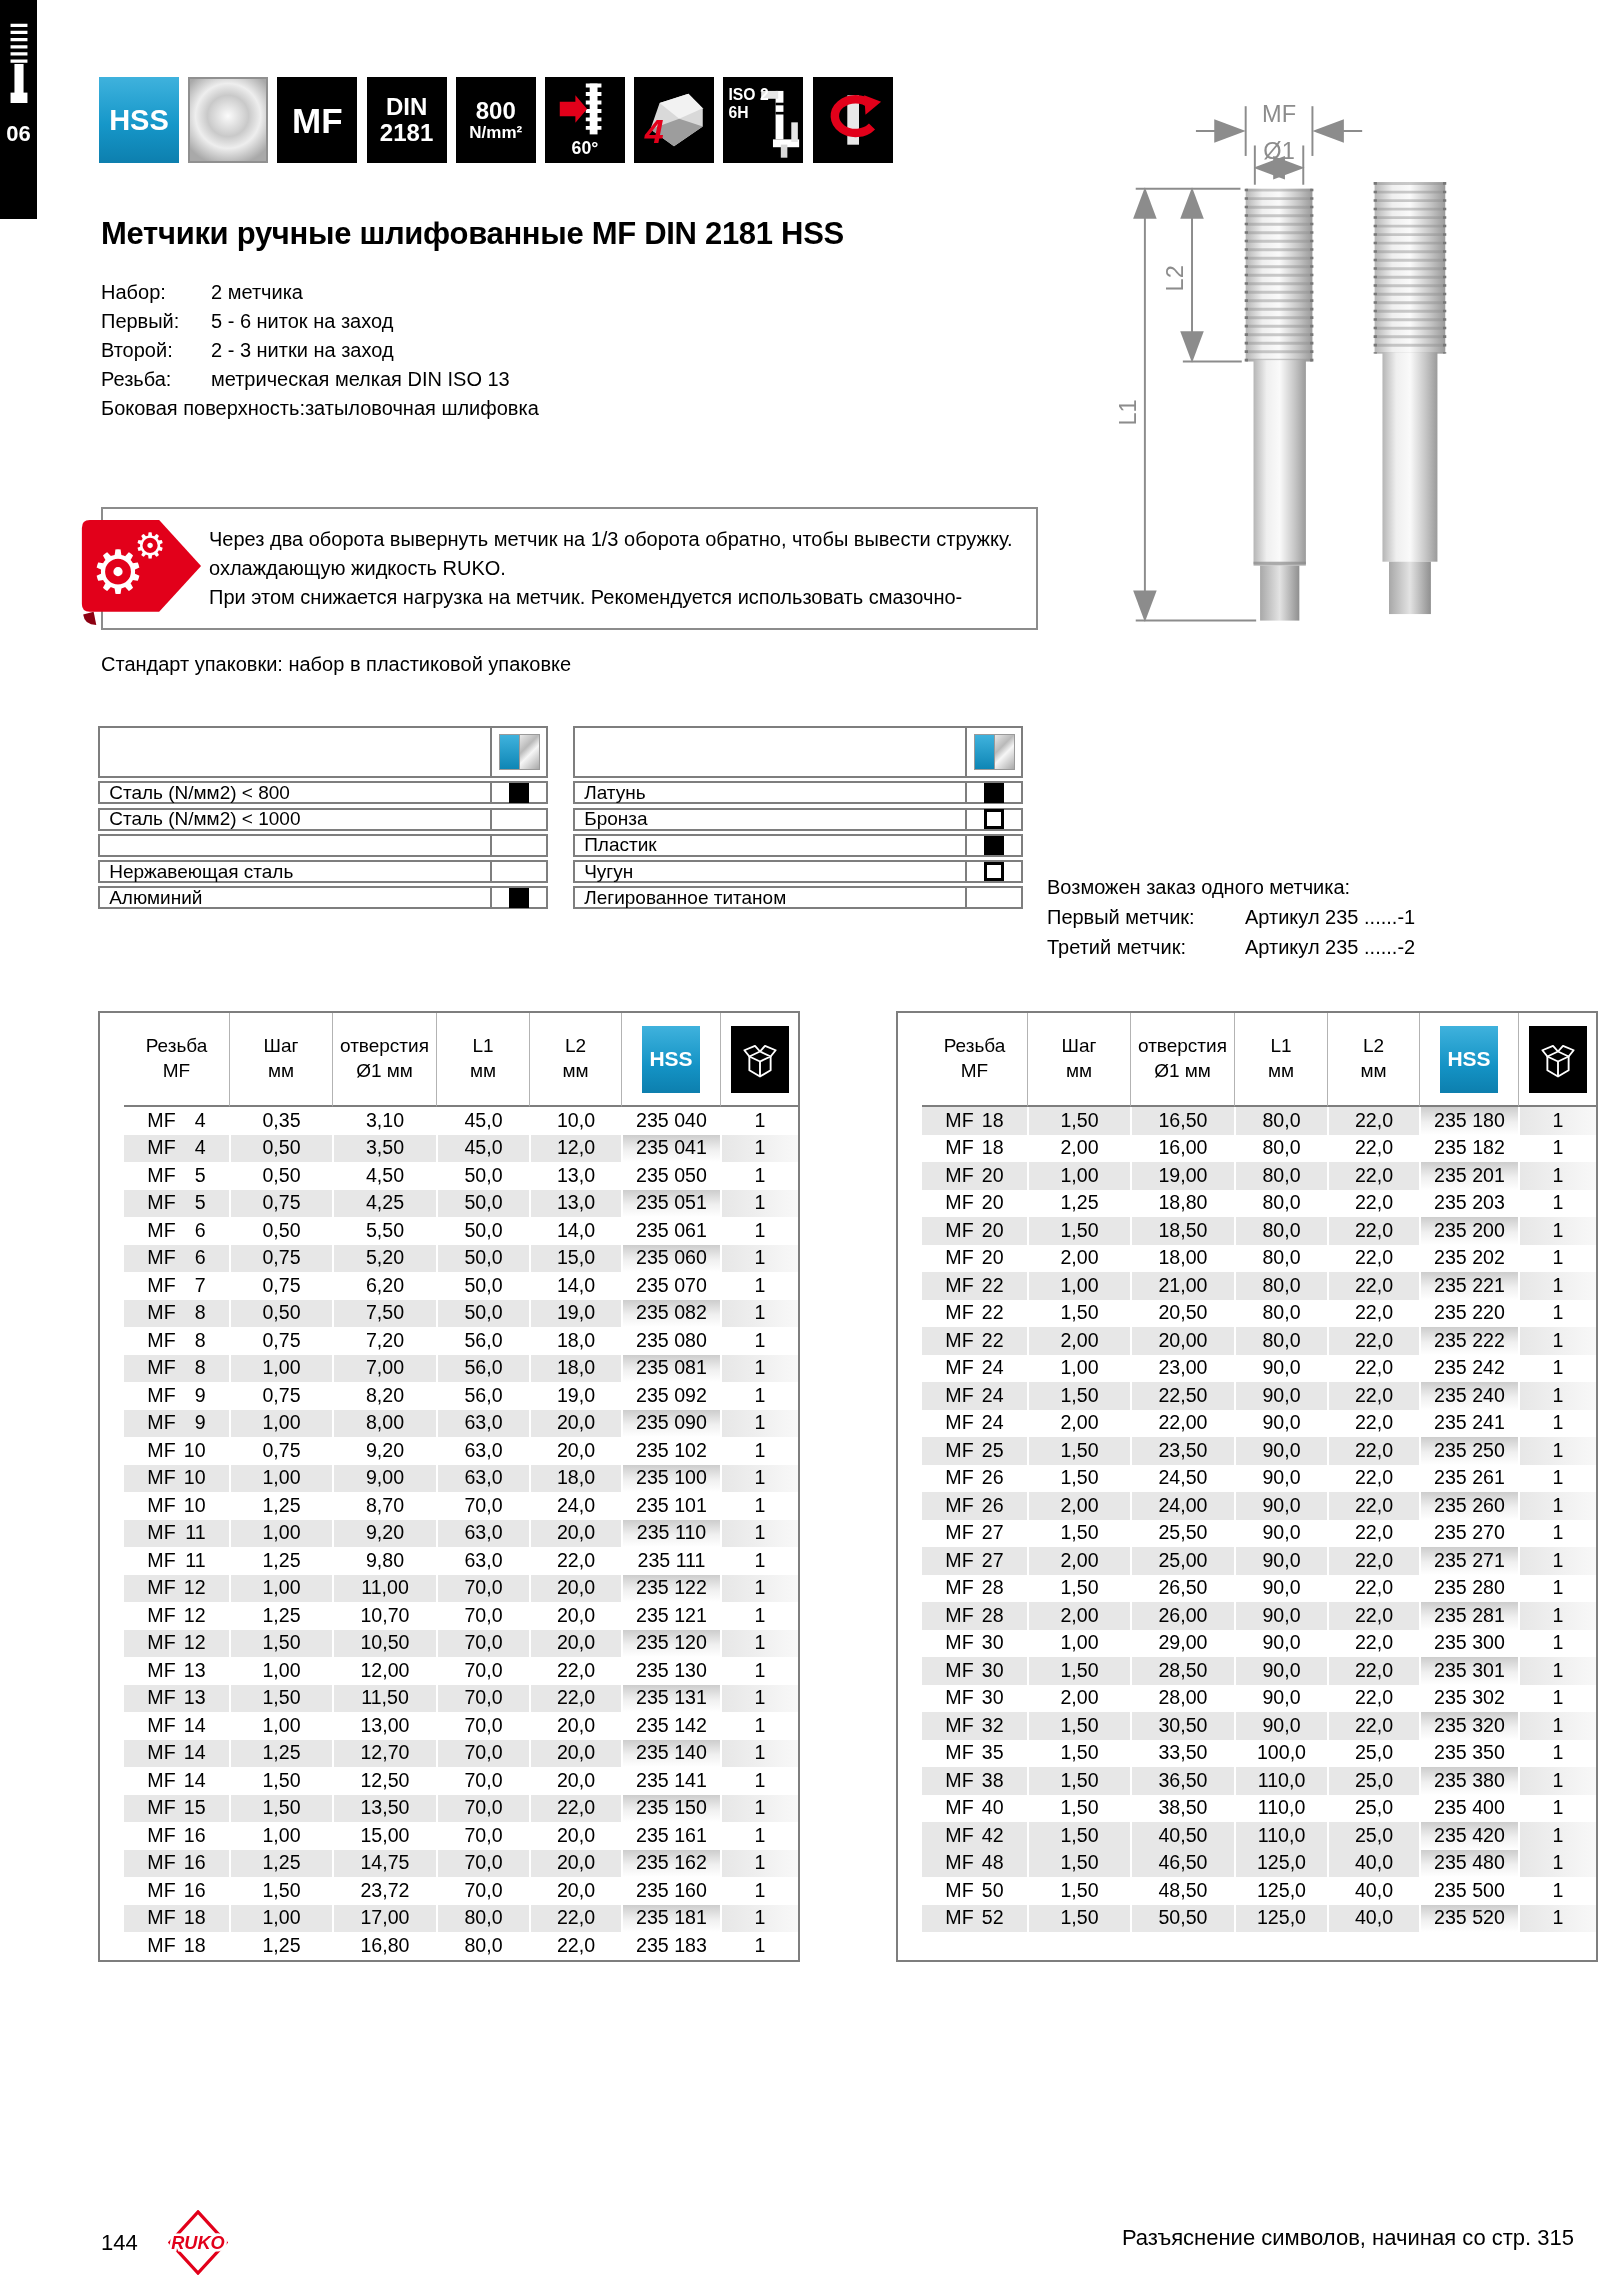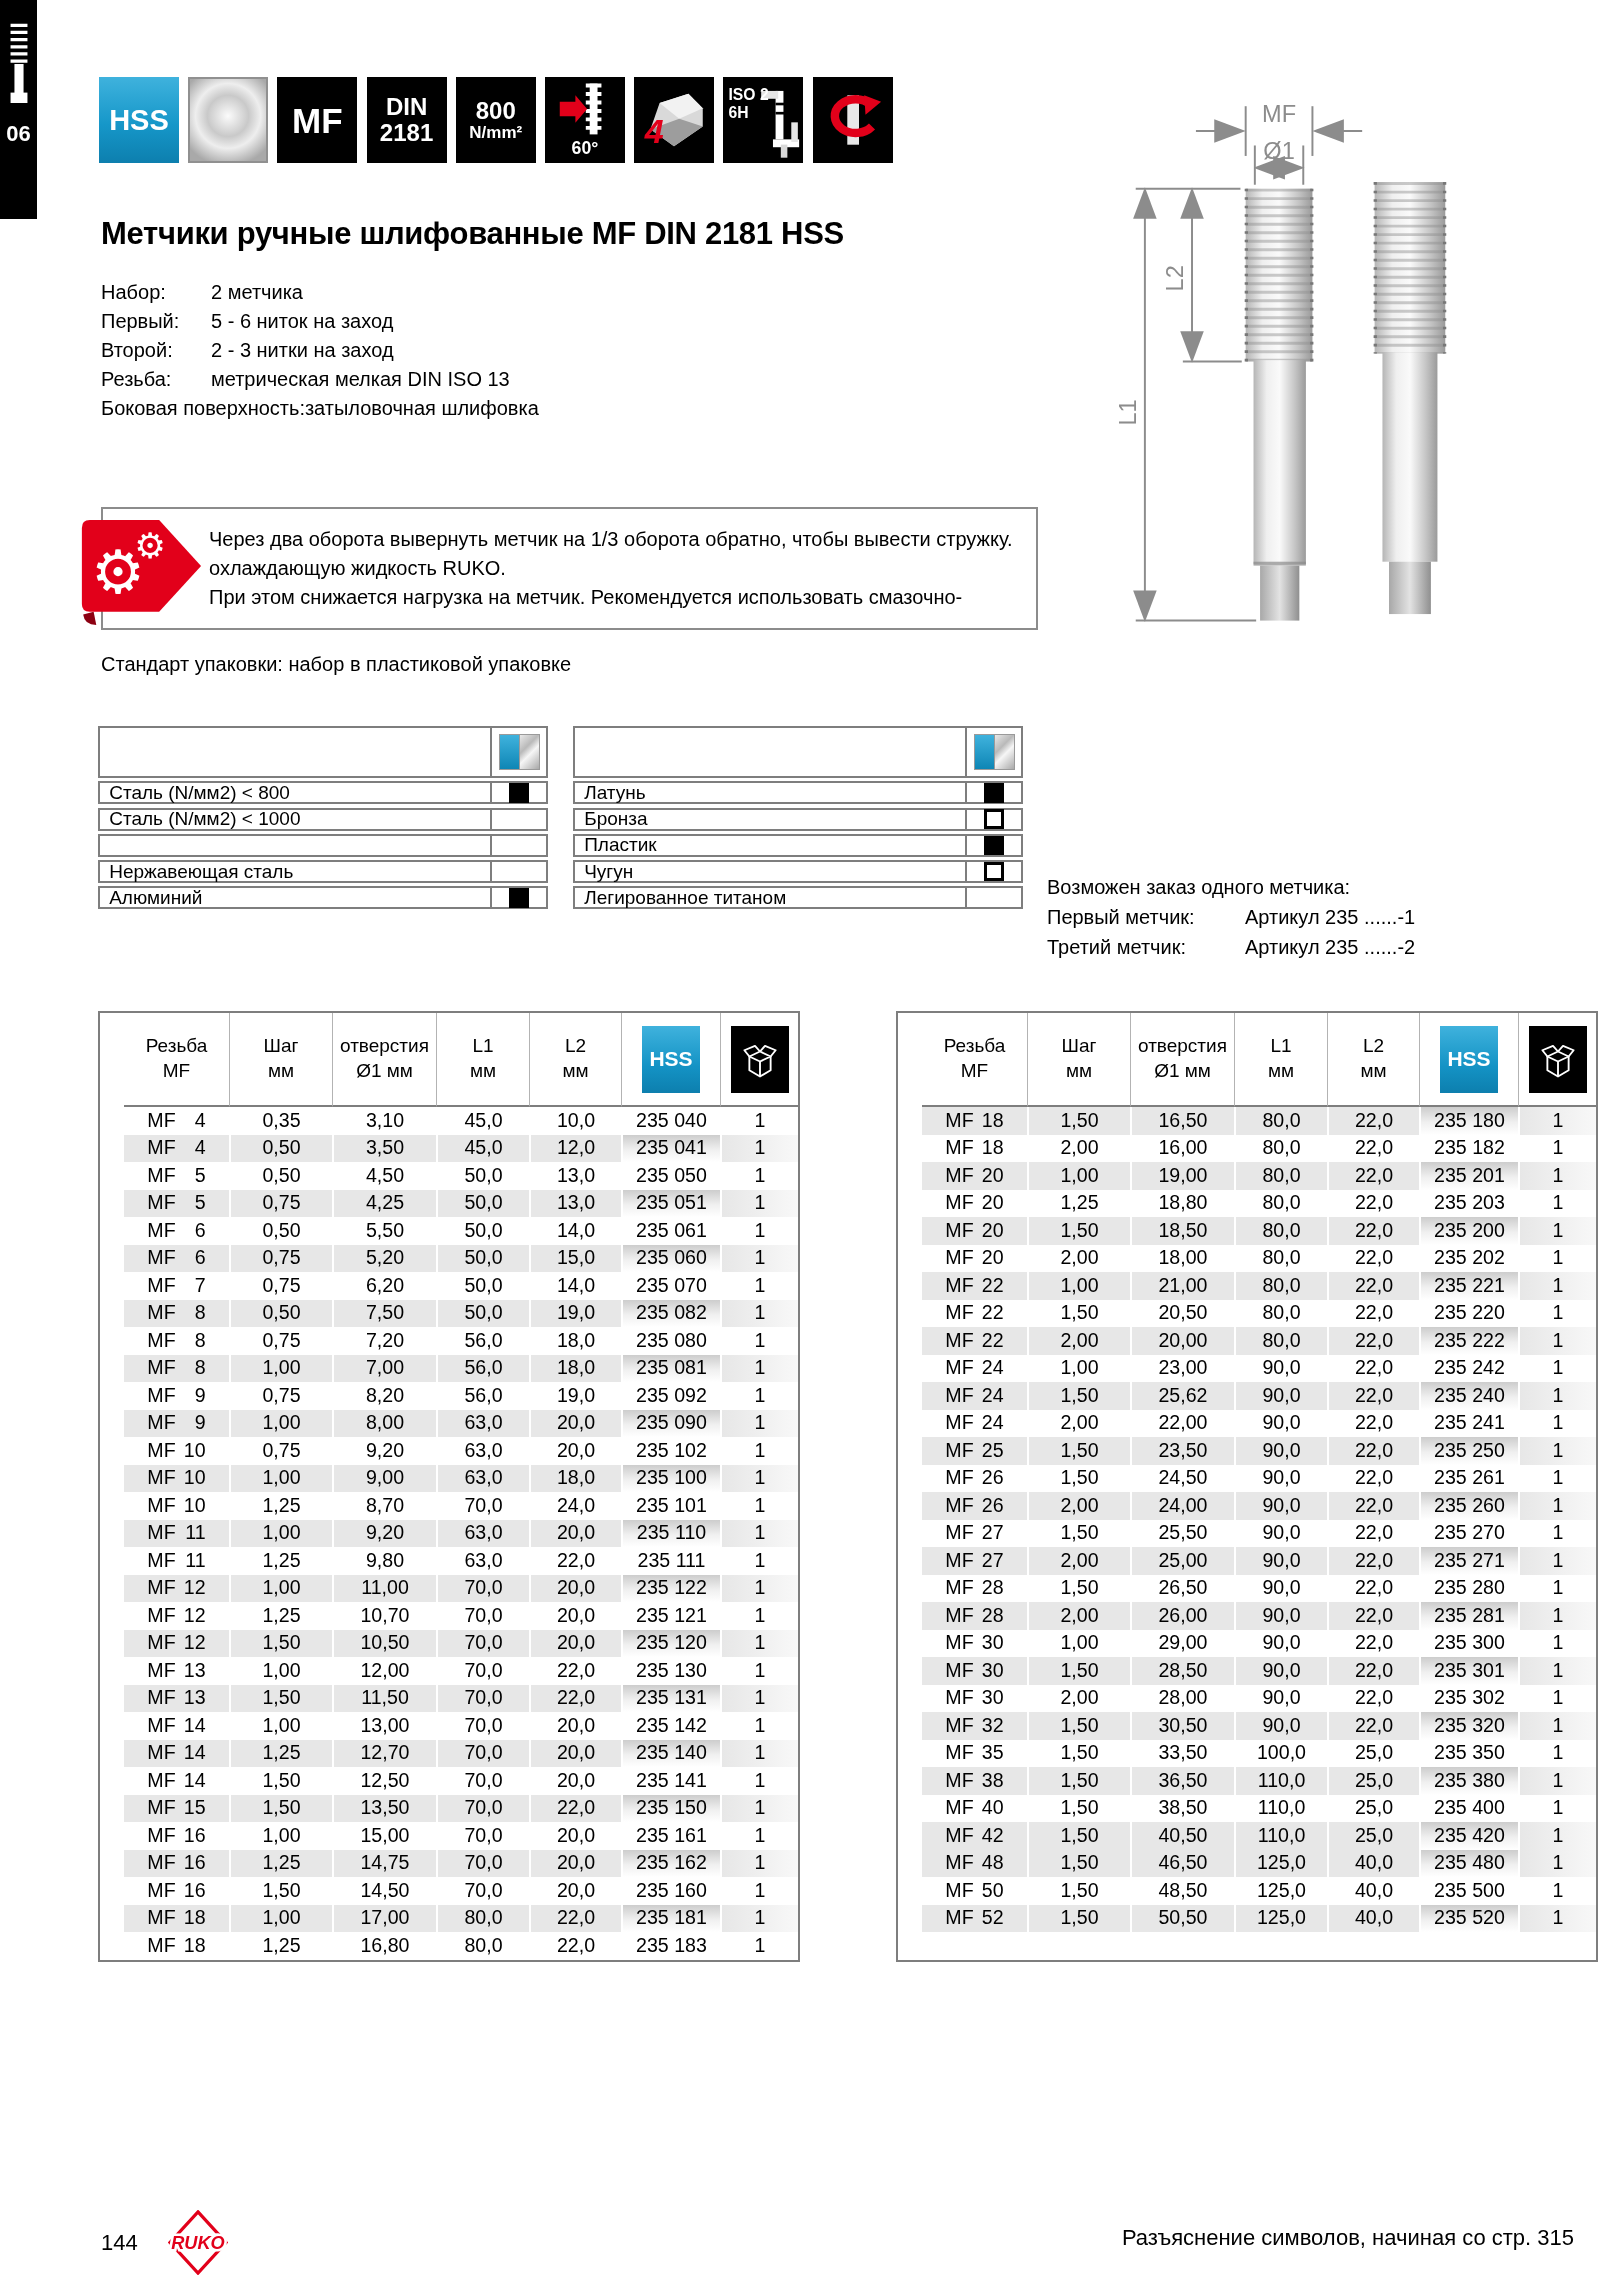--- a/index.html
+++ b/index.html
@@ -590,21 +590,21 @@
             <td>1,25</td>
             <td>14,75</td>
             <td>70,0</td>
             <td>20,0</td>
             <td class="art">235 162</td>
             <td class="qty">1</td>
           </tr>
           <tr class="even">
             <td><span class="mfp">MF</span><span class="mfn">16</span></td>
             <td>1,50</td>
-            <td>14,50</td>
+            <td>23,72</td>
             <td>70,0</td>
             <td>20,0</td>
             <td class="art">235 160</td>
             <td class="qty">1</td>
           </tr>
           <tr class="odd">
             <td><span class="mfp">MF</span><span class="mfn">18</span></td>
             <td>1,00</td>
             <td>17,00</td>
             <td>80,0</td>
@@ -762,21 +762,21 @@
             <td>1,00</td>
             <td>23,00</td>
             <td>90,0</td>
             <td>22,0</td>
             <td class="art">235 242</td>
             <td class="qty">1</td>
           </tr>
           <tr class="odd">
             <td><span class="mfp">MF</span><span class="mfn">24</span></td>
             <td>1,50</td>
-            <td>25,62</td>
+            <td>22,50</td>
             <td>90,0</td>
             <td>22,0</td>
             <td class="art">235 240</td>
             <td class="qty">1</td>
           </tr>
           <tr class="even">
             <td><span class="mfp">MF</span><span class="mfn">24</span></td>
             <td>2,00</td>
             <td>22,00</td>
             <td>90,0</td>

